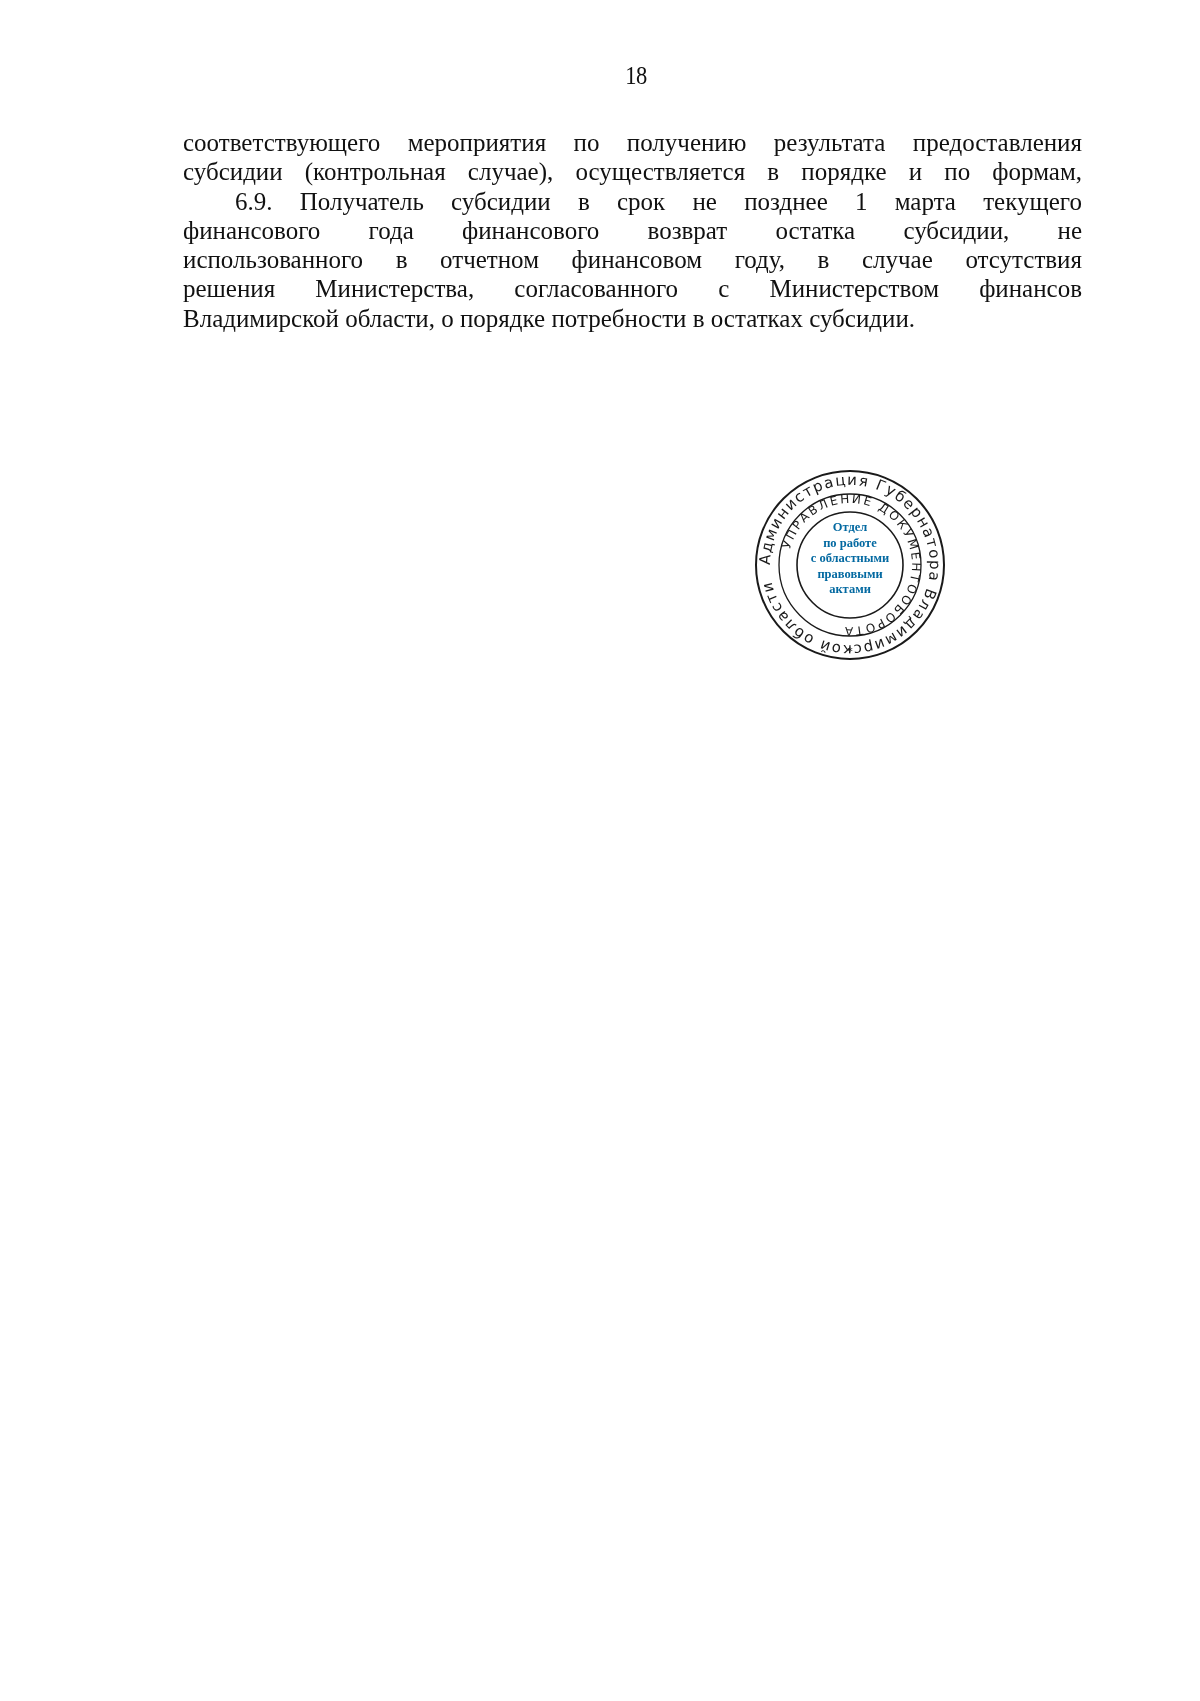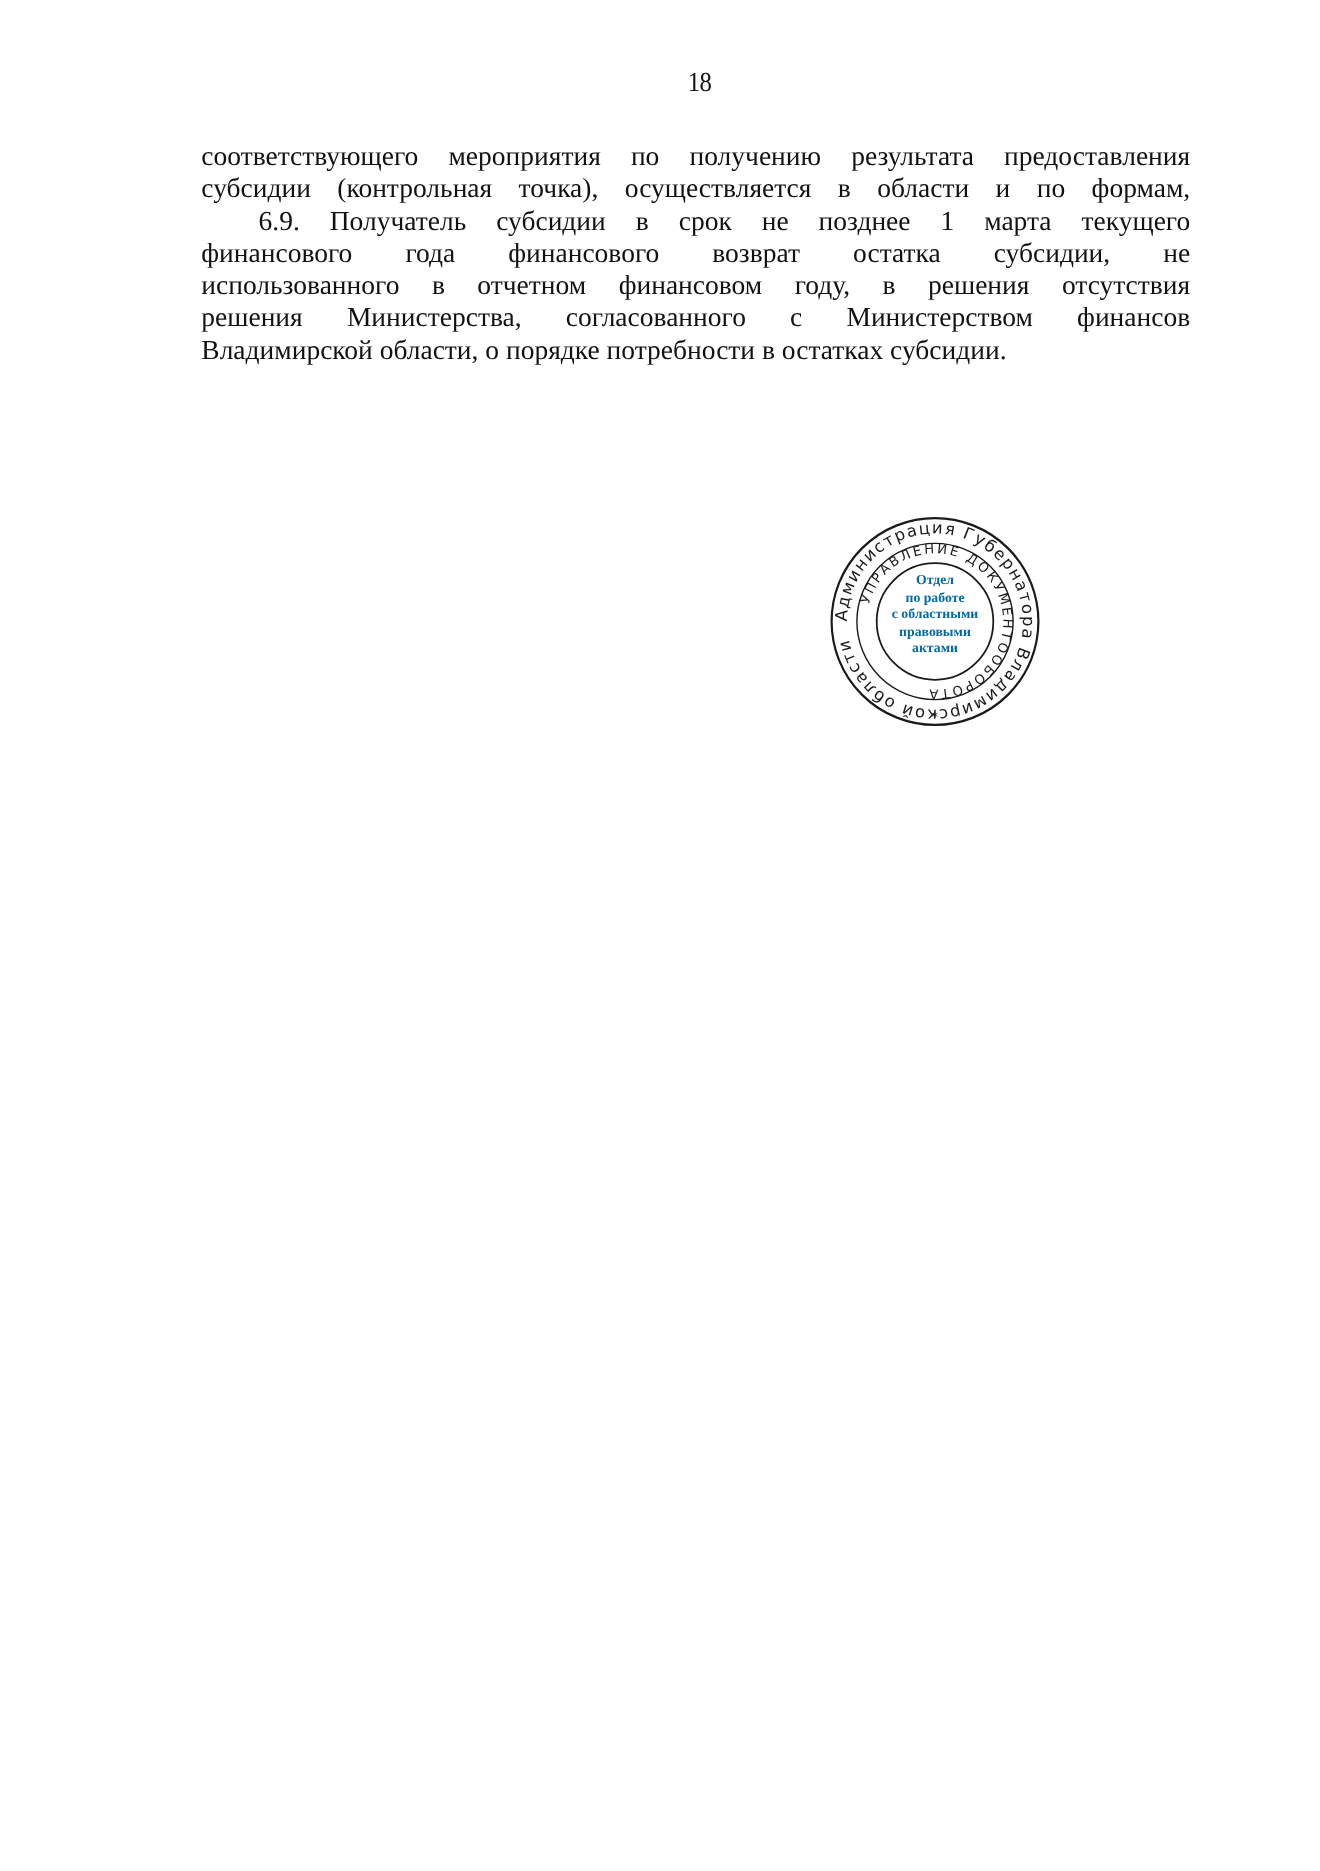--- a/index.html
+++ b/index.html
@@ -87,26 +87,26 @@
 </head>
 <body>
 
 <div class="page">
 
   <div class="page-number">18</div>
 
   <div class="body-text">
     <p>
       <span class="line">соответствующего мероприятия по получению результата предоставления</span>
-      <span class="line">субсидии (контрольная точка), осуществляется в области и по формам,</span>
+      <span class="line">субсидии (контрольная случае), осуществляется в порядке и по формам,</span>
     </p>
     <p>
       <span class="line" style="padding-left:52px;box-sizing:border-box;">6.9. Получатель субсидии в срок не позднее 1 марта текущего</span>
       <span class="line">финансового года финансового возврат остатка субсидии, не</span>
-      <span class="line">использованного в отчетном финансовом году, в решения отсутствия</span>
+      <span class="line">использованного в отчетном финансовом году, в случае отсутствия</span>
       <span class="line">решения Министерства, согласованного с Министерством финансов</span>
       <span class="line last">Владимирской области, о порядке потребности в остатках субсидии.</span>
     </p>
   </div>
 
   <div class="stamp">
     <svg viewBox="0 0 196 196" xmlns="http://www.w3.org/2000/svg">
       <defs>
         <path id="outerArc" d="M 98,98 m -80,0 a 80,80 0 1,1 160,0 a 80,80 0 1,1 -160,0"></path>
         <path id="innerArc" d="M 98,98 m -62,0 a 62,62 0 1,1 124,0 a 62,62 0 1,1 -124,0"></path>

